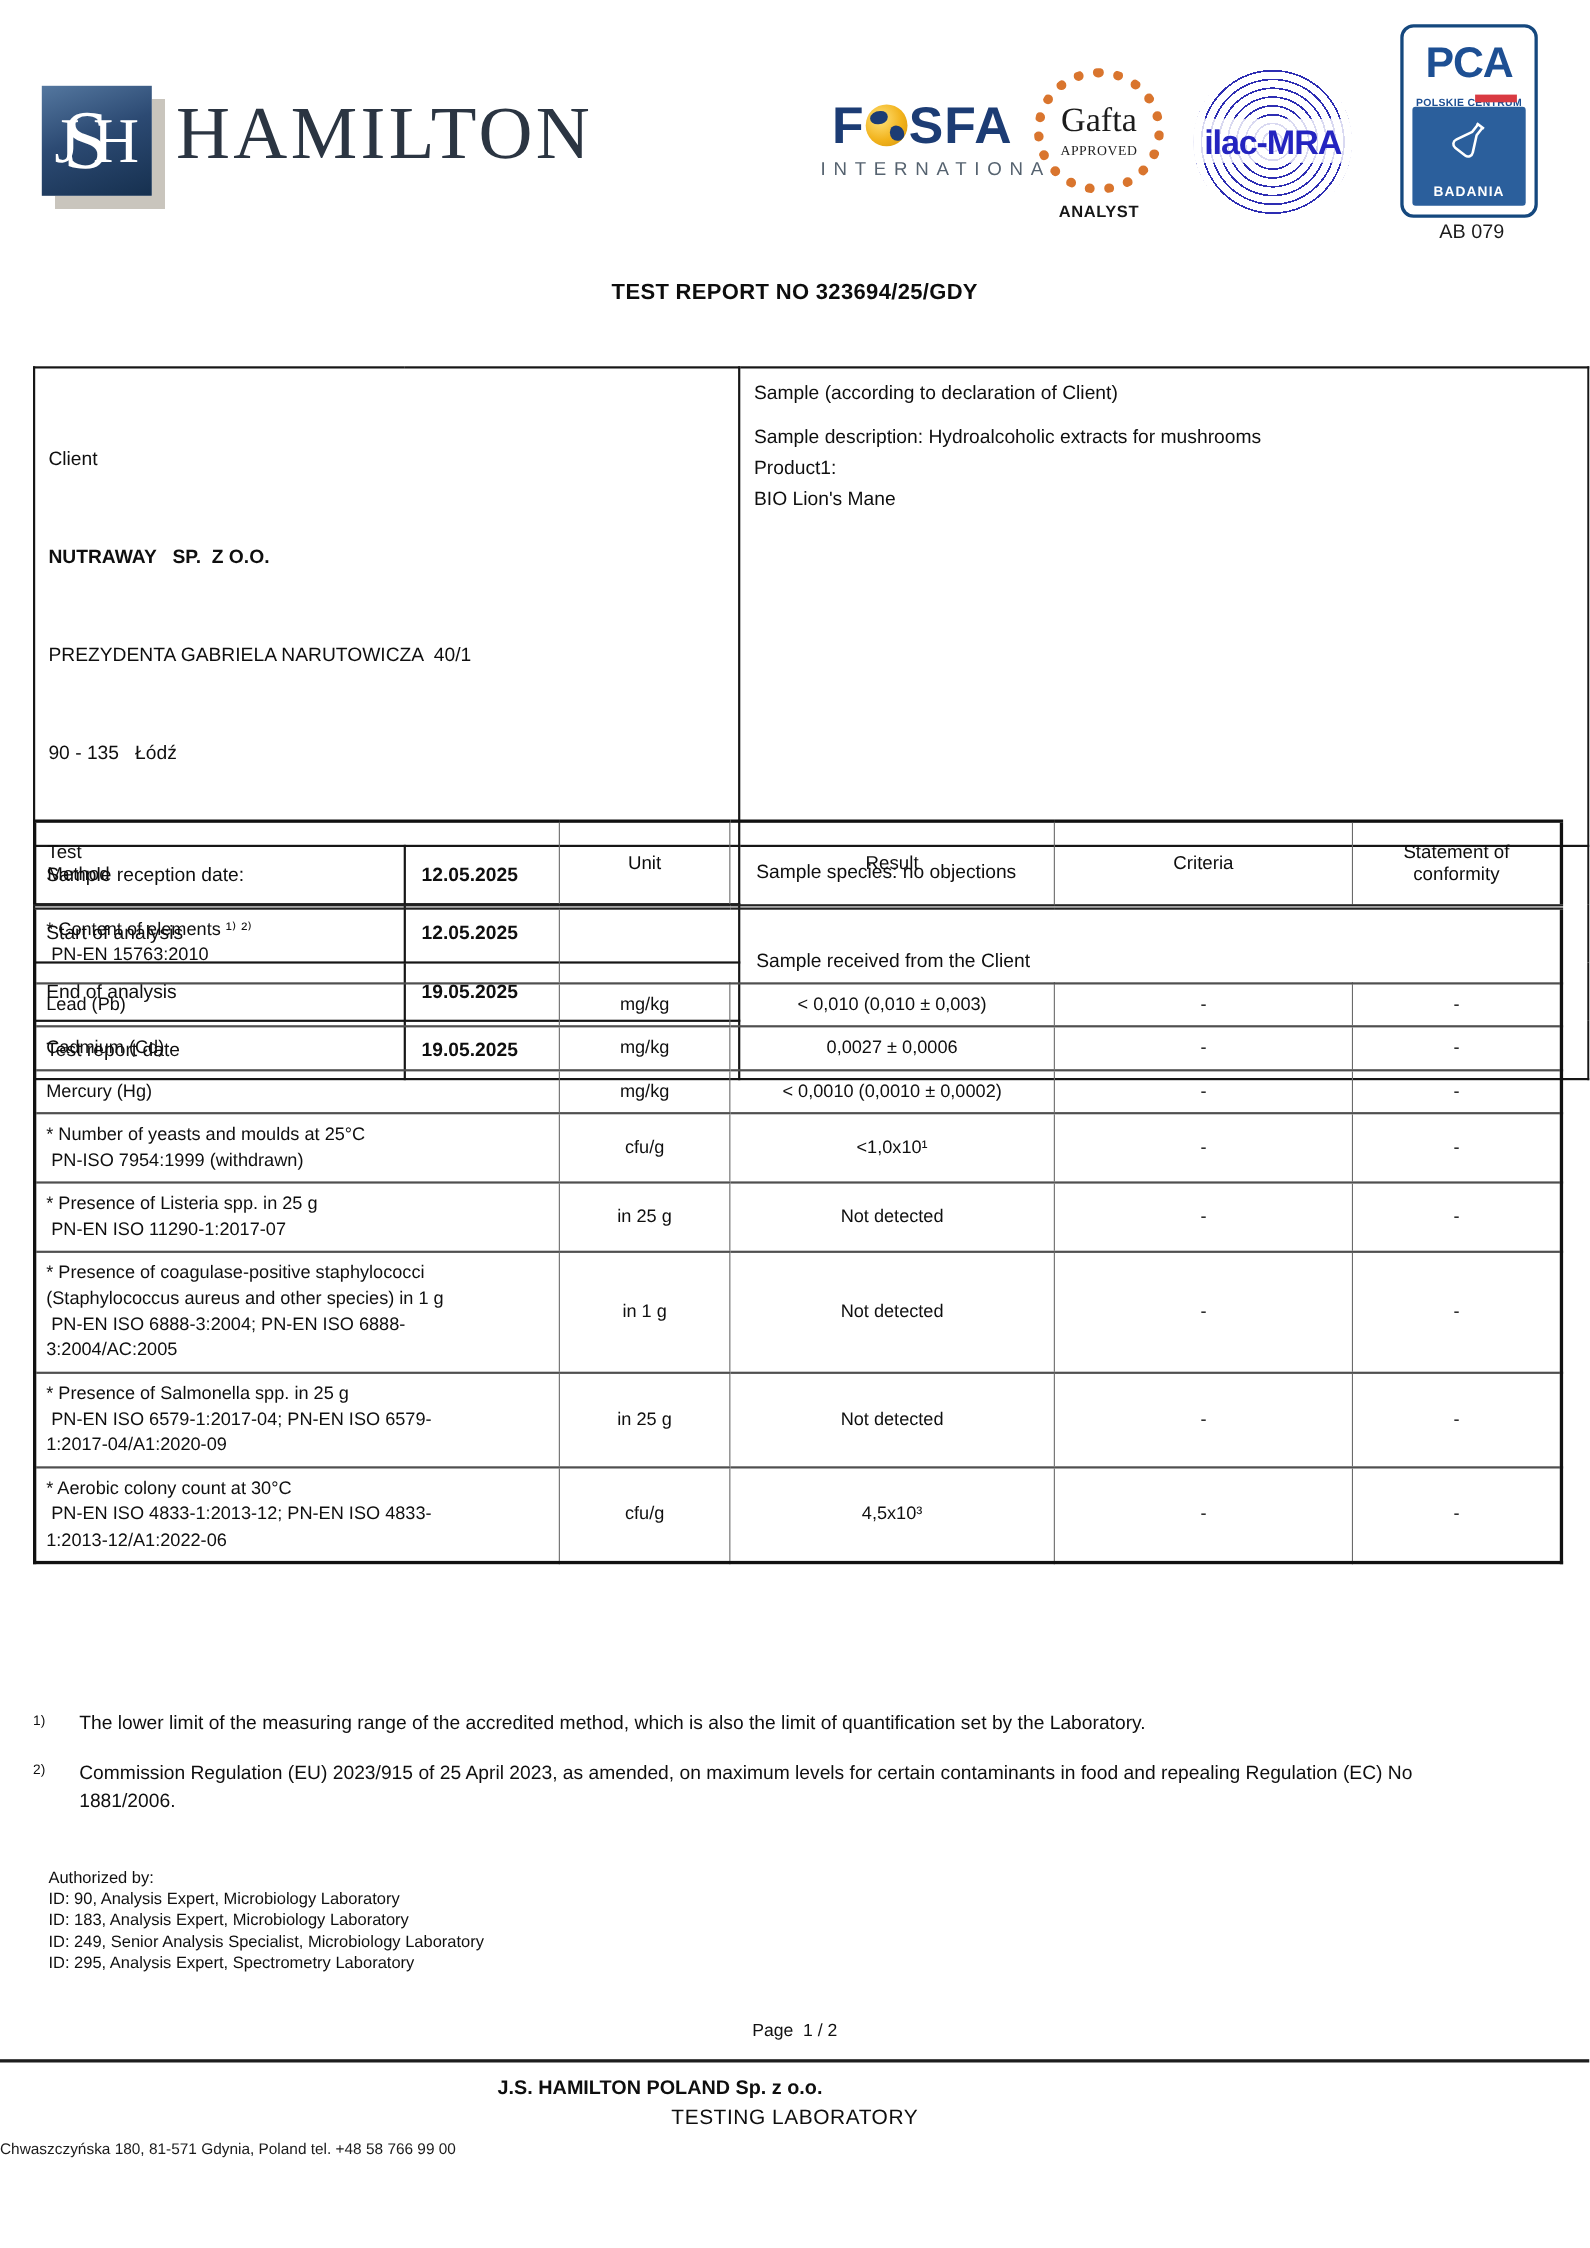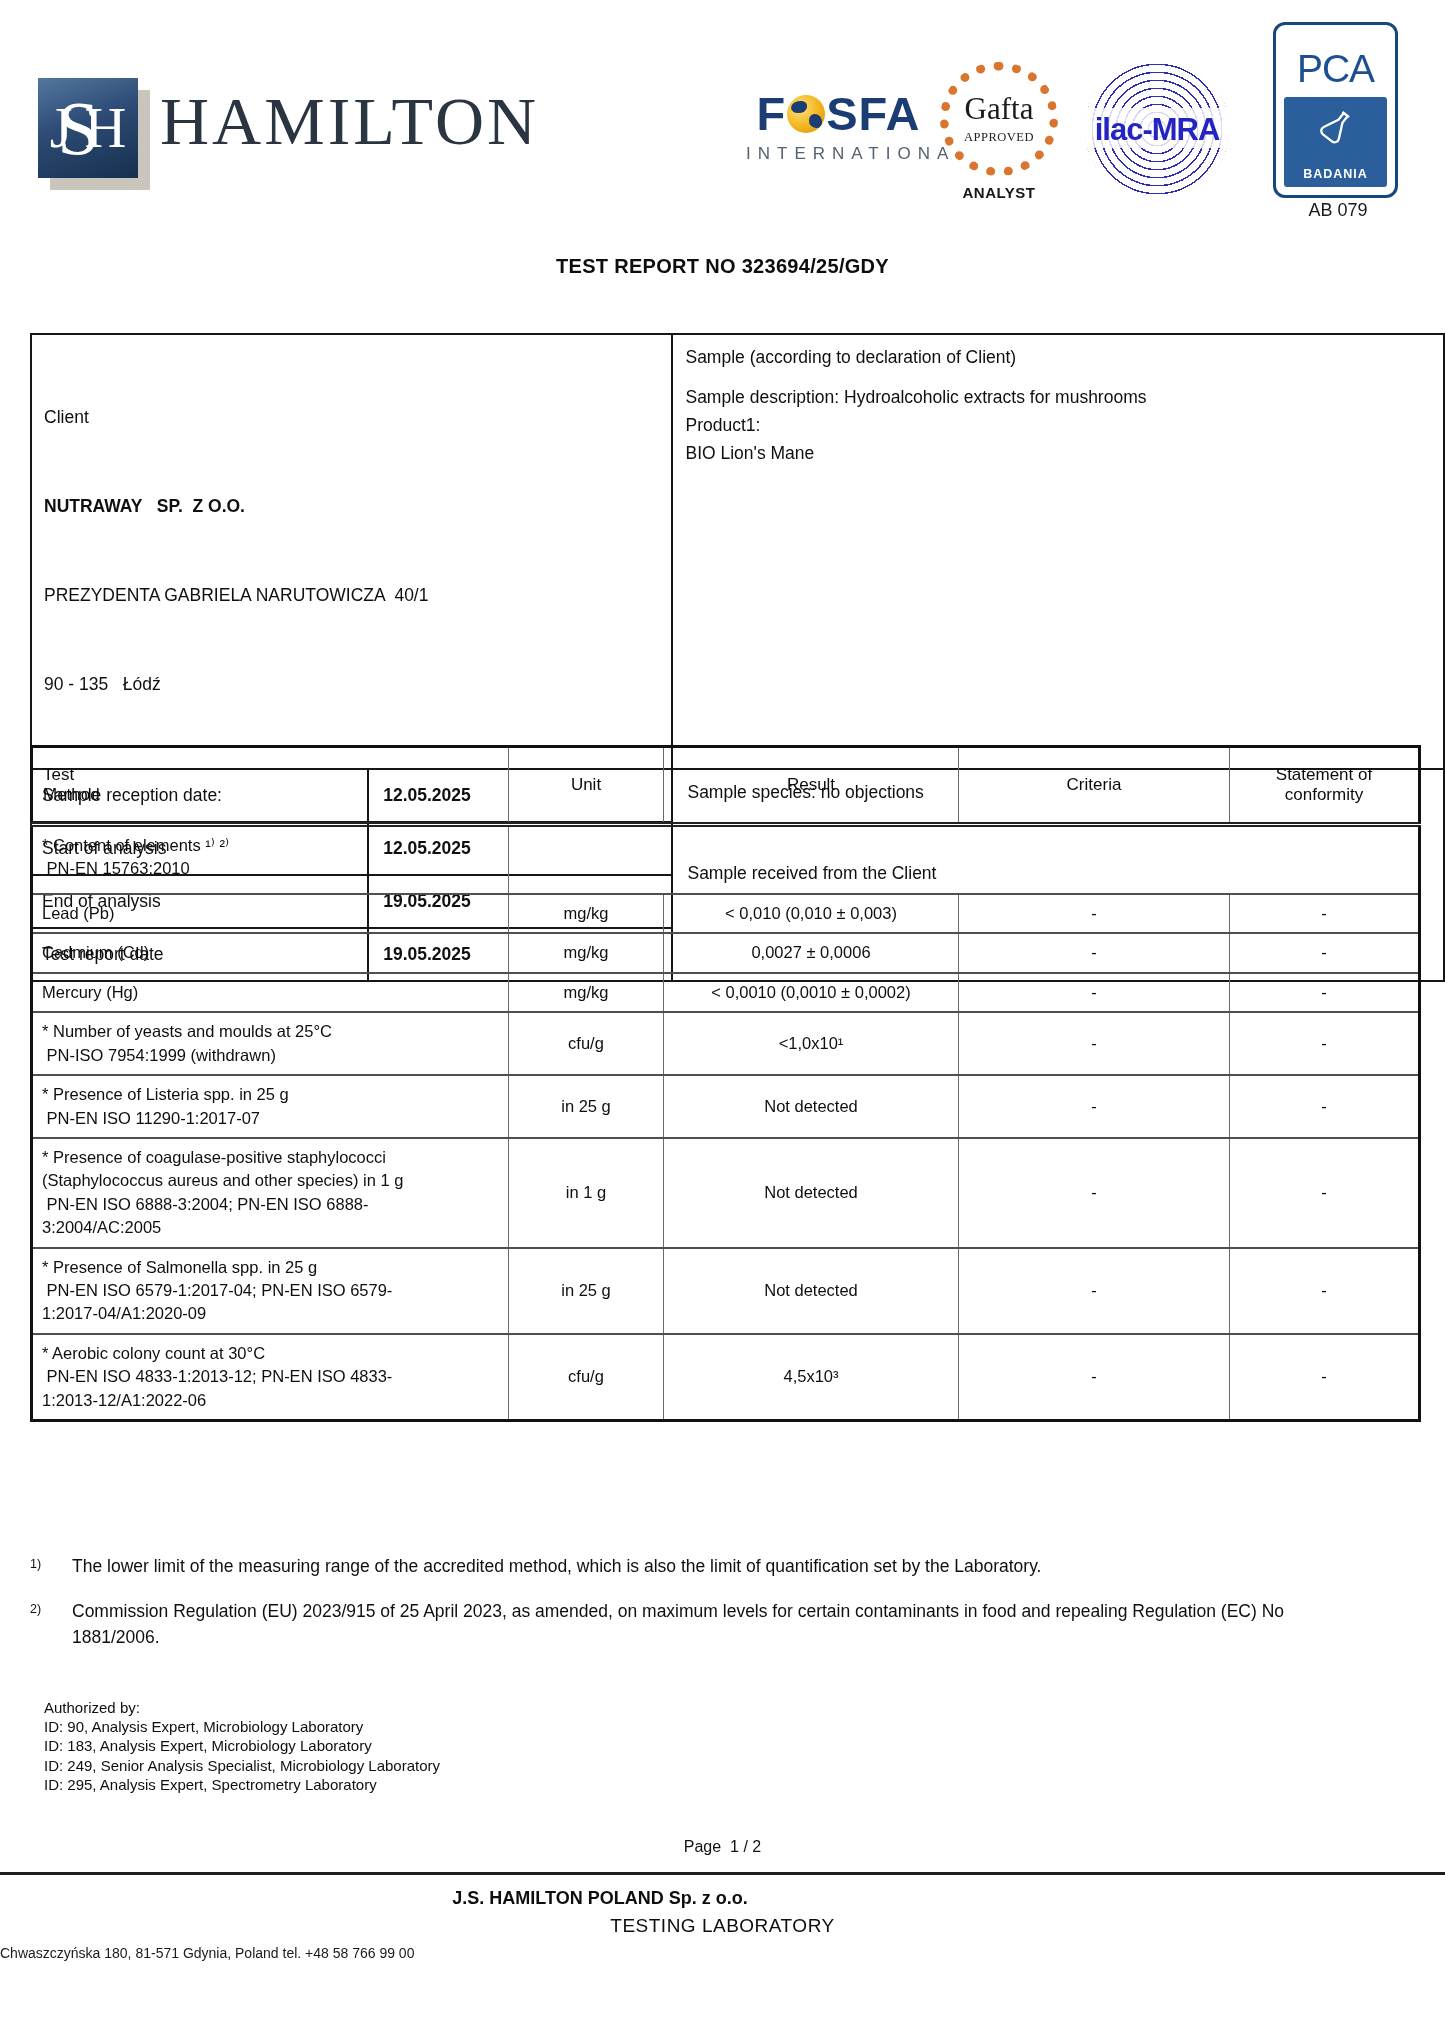--- a/index.html
+++ b/index.html
@@ -42,21 +42,21 @@
   .gafta-approved{font-family:"Liberation Serif","DejaVu Serif",serif;font-size:12.5px;letter-spacing:.5px;color:#222;margin-top:6px;}
   .gafta-analyst{left:940px;top:184px;width:118px;text-align:center;font-size:15px;font-weight:700;color:#161616;letter-spacing:.5px;}
 
   .ilac-rings{left:1085px;top:58px;width:144px;height:142px;border-radius:50%;
     background:repeating-radial-gradient(circle at 50% 50%,#2d2db3 0 1.5px,rgba(255,255,255,0) 1.5px 8px);}
   .ilac-band{left:1076px;top:108px;width:162px;height:40px;background:rgba(255,255,255,.82);}
   .ilac-text{left:1070px;top:112px;width:174px;text-align:center;font-size:31px;font-weight:700;color:#2424c0;letter-spacing:-1px;}
 
   .pca{left:1273px;top:22px;width:125px;height:176px;box-sizing:border-box;border:3px solid #15487e;border-radius:12px;
     background:#fff;text-align:center;}
-  .pca-name{font-size:39px;font-weight:400;color:#1d4f93;line-height:1;margin-top:24px;letter-spacing:-1px;position:relative;}
+  .pca-name{font-size:39px;font-weight:700;color:#1d4f93;line-height:1;margin-top:13px;letter-spacing:-1px;position:relative;}
   .pca-red{position:absolute;top:48px;right:16px;width:38px;height:7px;background:#d93a42;}
   .pca-center{margin-top:10px;font-size:9.5px;font-weight:700;color:#1d4f93;line-height:1.4;letter-spacing:.3px;}
   .pca-blue{position:absolute;left:8px;right:8px;bottom:8px;height:90px;background:#2b5f9c;border-radius:3px;
     display:flex;flex-direction:column;align-items:center;justify-content:space-between;padding:8px 0 6px 0;box-sizing:border-box;gap:12px;}
   .pca-badania{color:#fff;font-size:12.5px;font-weight:700;letter-spacing:1px;}
   .ab-number{left:1283px;top:200px;width:110px;text-align:center;font-size:18px;color:#1a1a1a;}
 
   
   .report-title{left:0;top:255px;width:1445px;text-align:center;font-size:20px;font-weight:600;letter-spacing:.3px;color:#0d0d0d;}
 

